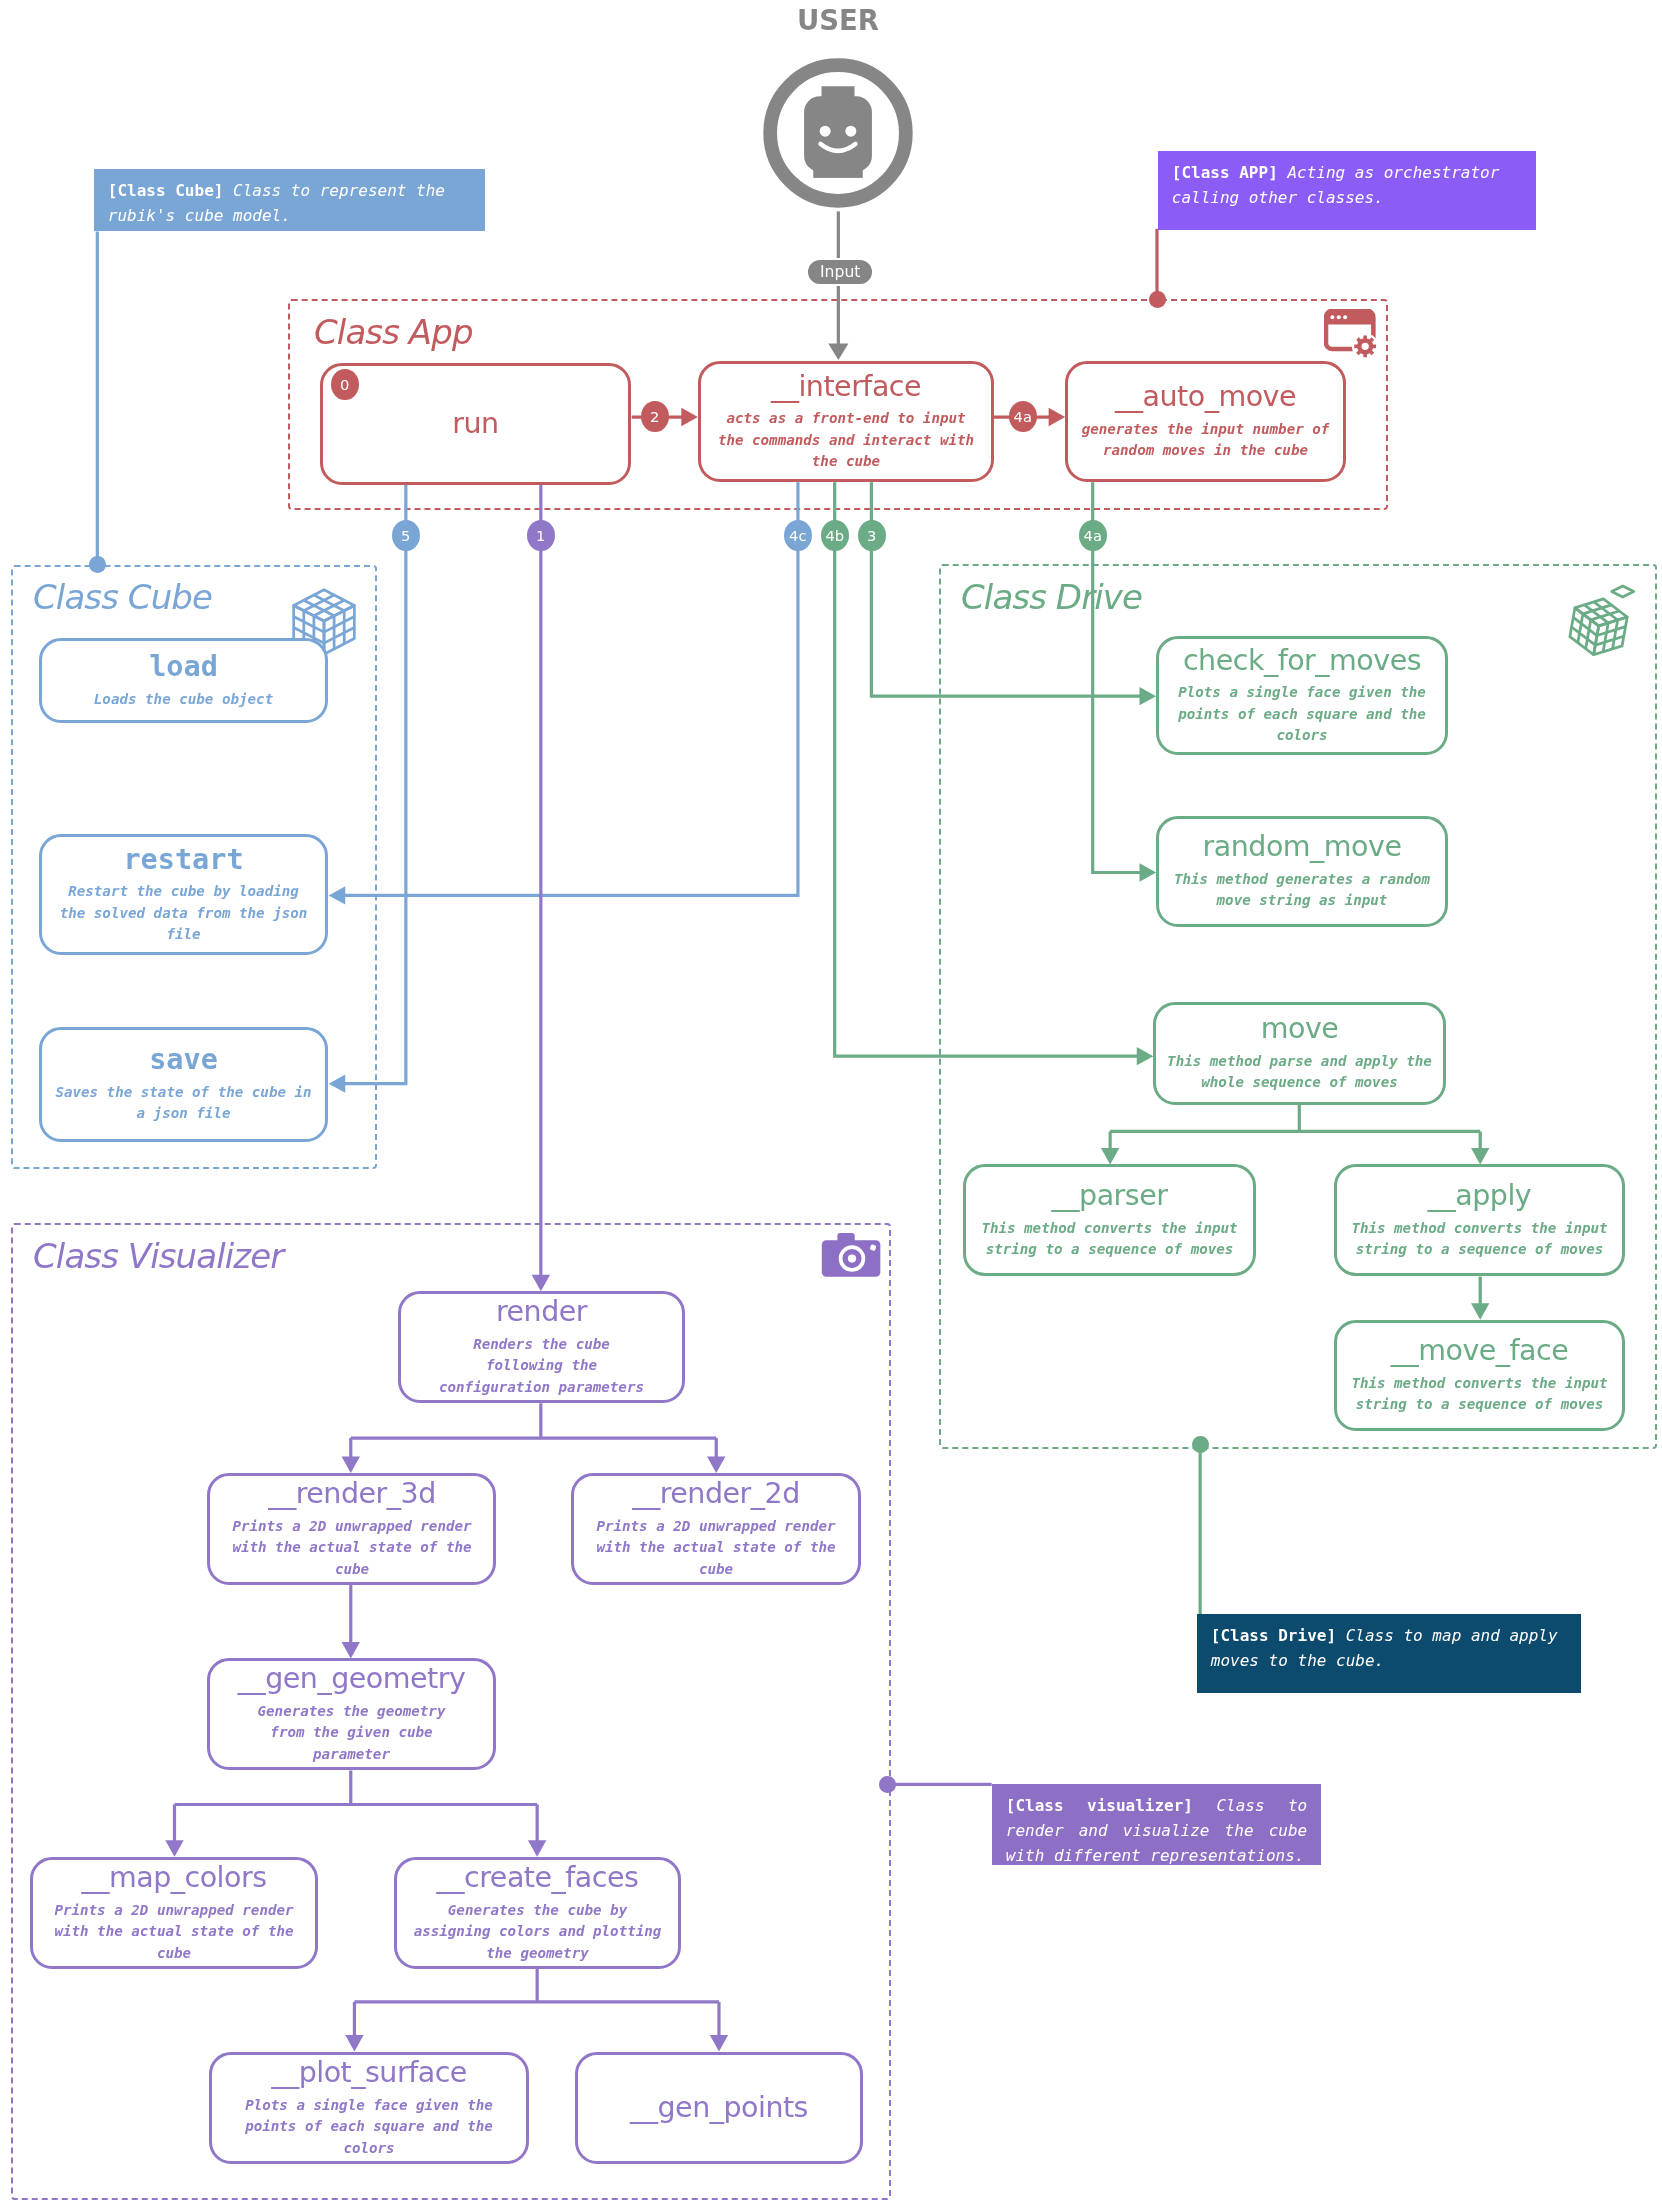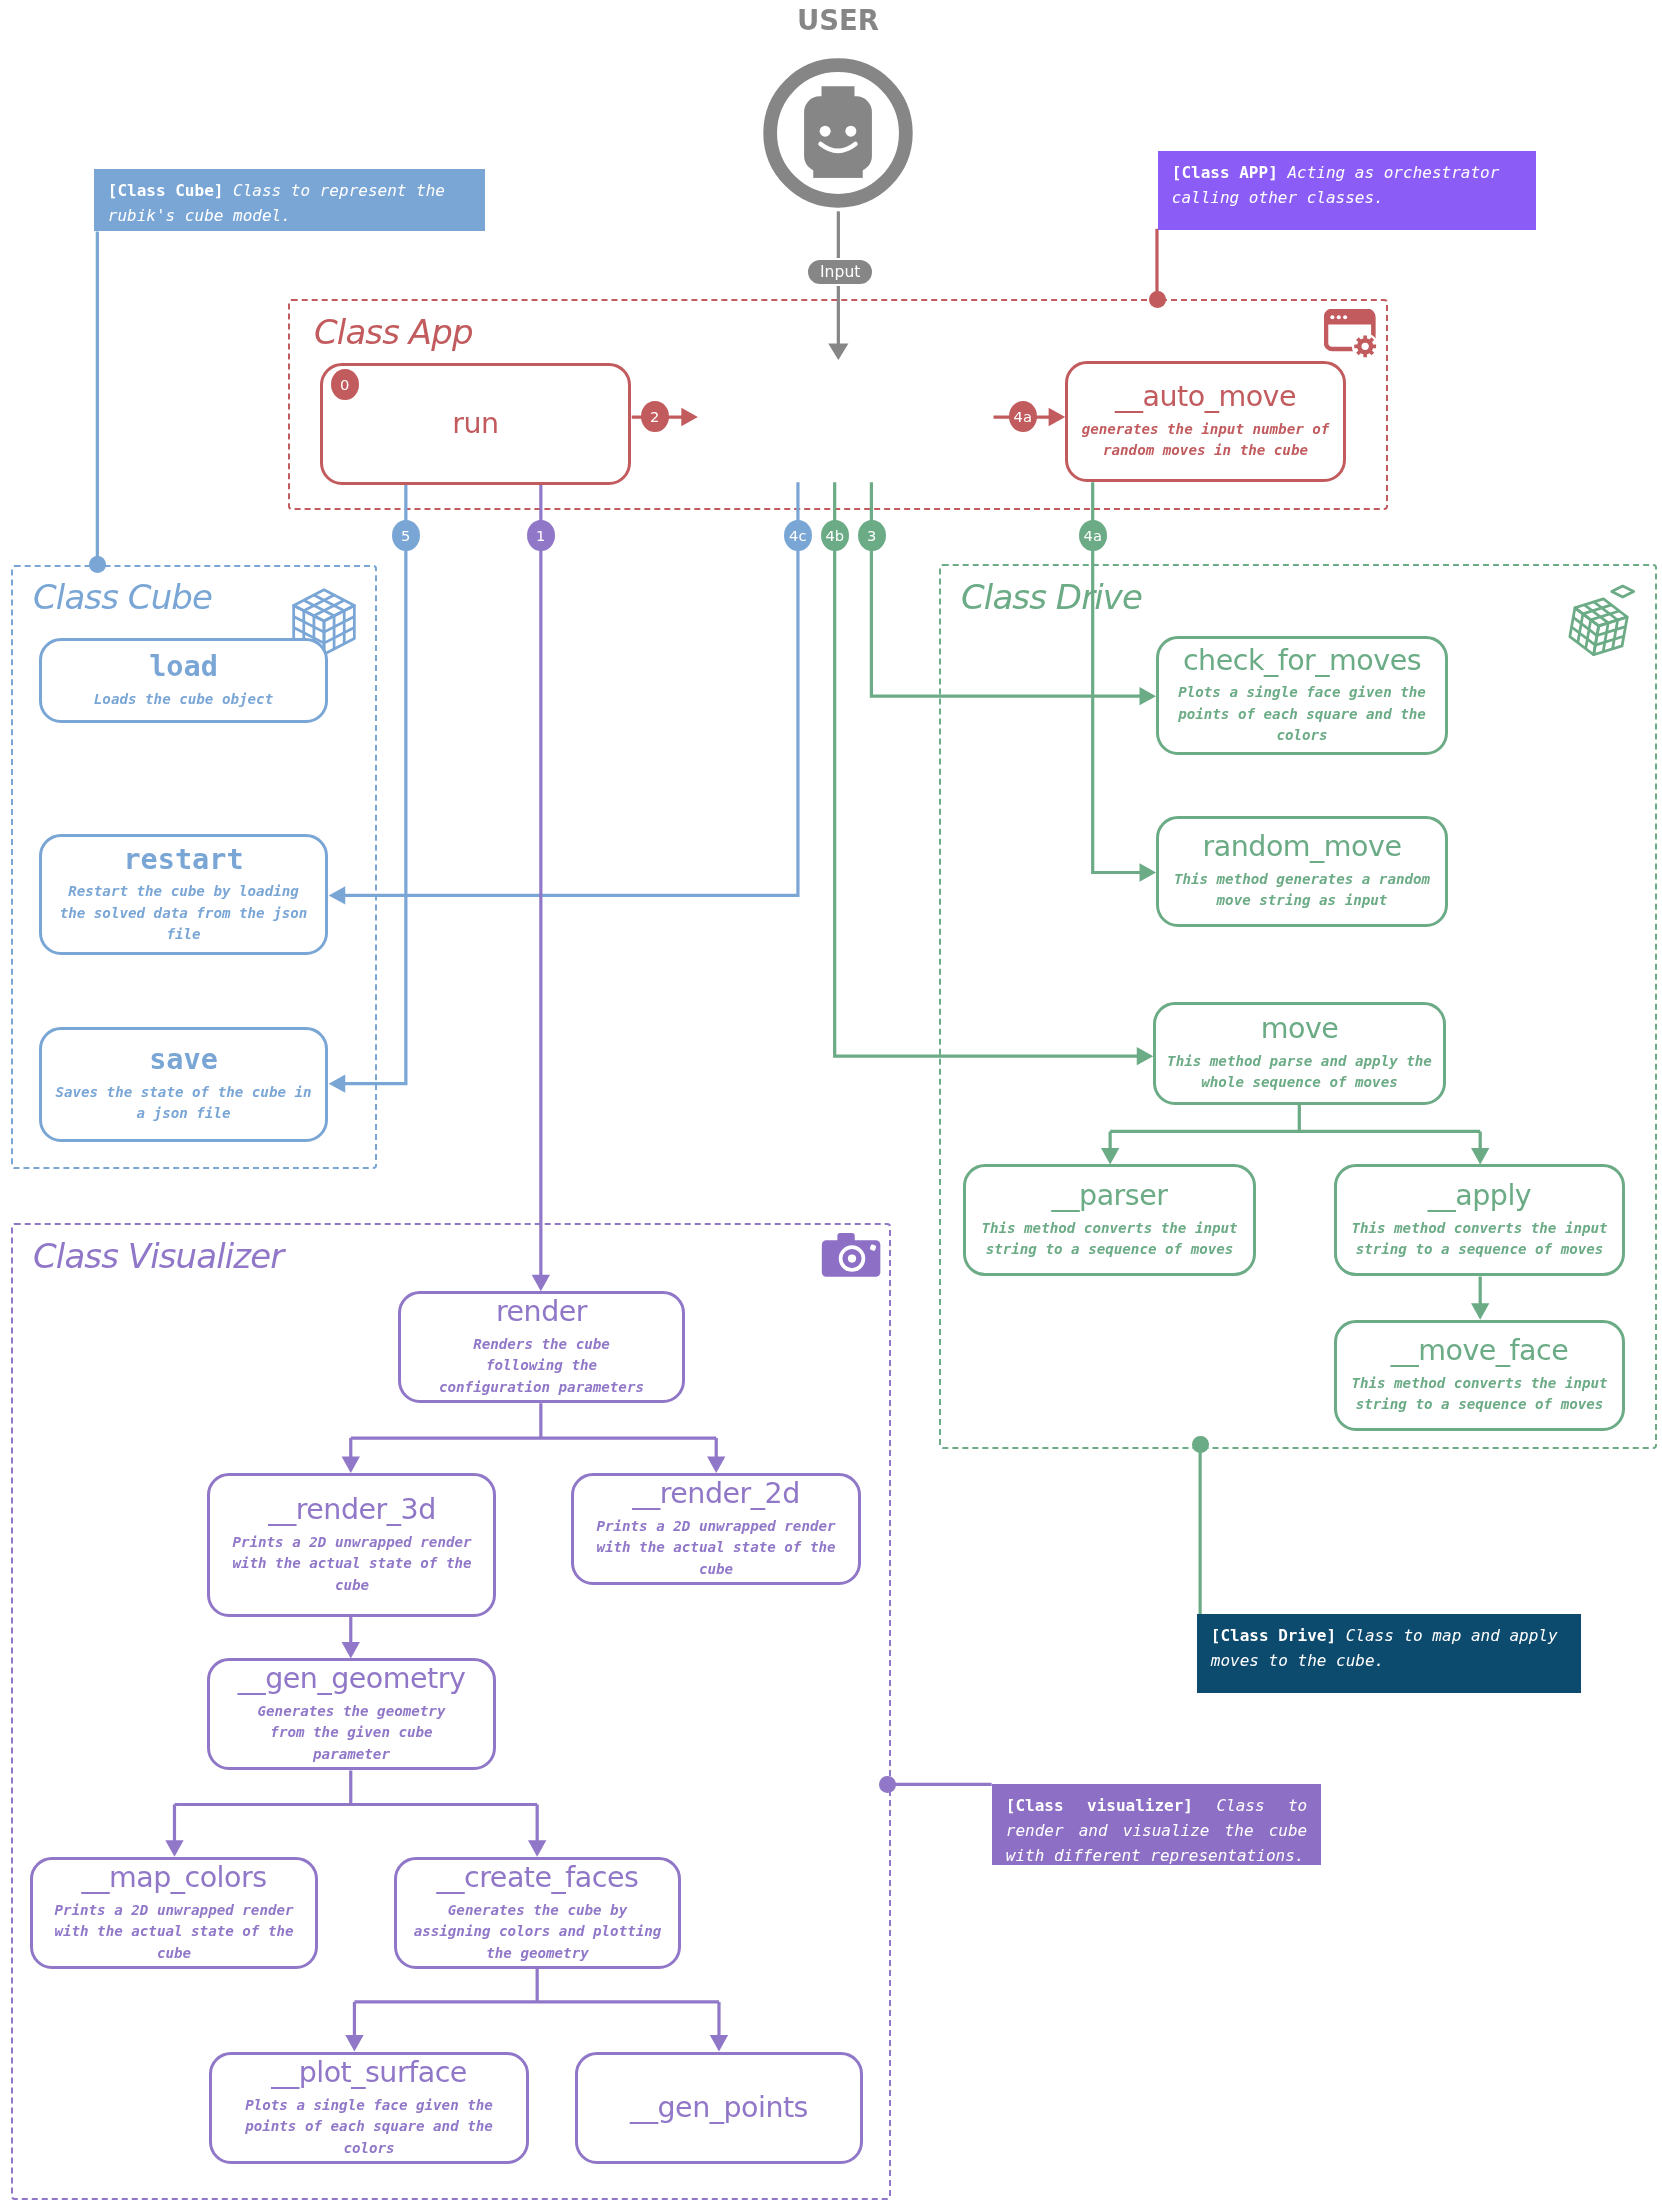--- a/index.html
+++ b/index.html
@@ -171,20 +171,24 @@
       <g stroke="#c25b5e" stroke-width="4">
         <path d="M45,29 V53 M33,41 H57 M36.5,32.5 L53.5,49.5 M53.5,32.5 L36.5,49.5"></path>
       </g>
     </g>
     <circle cx="45" cy="41" r="4" fill="#ffffff"></circle>
   </svg>
 
   <div class="method red" style="left:320px;top:363px;width:311px;height:122px;">
     <span class="m-name">run</span>
   </div>
+  <div class="method red" style="left:698px;top:361px;width:296px;height:121px;">
+    <span class="m-name">__interface</span>
+    <span class="m-desc">acts as a front-end to input the commands and interact with the cube</span>
+  </div>
   <div class="method red" style="left:1065px;top:361px;width:281px;height:121px;">
     <span class="m-name">__auto_move</span>
     <span class="m-desc">generates the input number of random moves in the cube</span>
   </div>
 
   <div class="badge red" style="left:331px;top:369px;">0</div>
   <div class="badge red" style="left:641px;top:401px;">2</div>
   <div class="badge red" style="left:1009px;top:401px;">4a</div>
 
   <div class="badge blue" style="left:392px;top:520px;">5</div>
@@ -266,21 +270,21 @@
     <path d="M19,13 v-6 a3,3 0 0 1 3,-3 h13 a3,3 0 0 1 3,3 v6 Z" fill="#8d6fc5"></path>
     <circle cx="35" cy="32" r="12.5" fill="none" stroke="#ffffff" stroke-width="4"></circle>
     <circle cx="35" cy="32" r="4.5" fill="#ffffff"></circle>
     <rect x="55" y="17" width="6" height="6" rx="1.5" fill="#ffffff" transform="rotate(18 58 20)"></rect>
   </svg>
 
   <div class="method purple" style="left:398px;top:1291px;width:287px;height:112px;">
     <span class="m-name">render</span>
     <span class="m-desc" style="width:211px;">Renders the cube following the configuration parameters</span>
   </div>
-  <div class="method purple" style="left:207px;top:1473px;width:289px;height:144px;padding-left:12px;">
+  <div class="method purple" style="left:207px;top:1473px;width:289px;height:112px;padding-left:12px;">
     <span class="m-name">__render_3d</span>
     <span class="m-desc">Prints a 2D unwrapped render with the actual state of the cube</span>
   </div>
   <div class="method purple" style="left:571px;top:1473px;width:290px;height:112px;">
     <span class="m-name">__render_2d</span>
     <span class="m-desc">Prints a 2D unwrapped render with the actual state of the cube</span>
   </div>
   <div class="method purple" style="left:207px;top:1658px;width:289px;height:112px;">
     <span class="m-name">__gen_geometry</span>
     <span class="m-desc" style="width:211px;">Generates the geometry from the given cube parameter</span>

